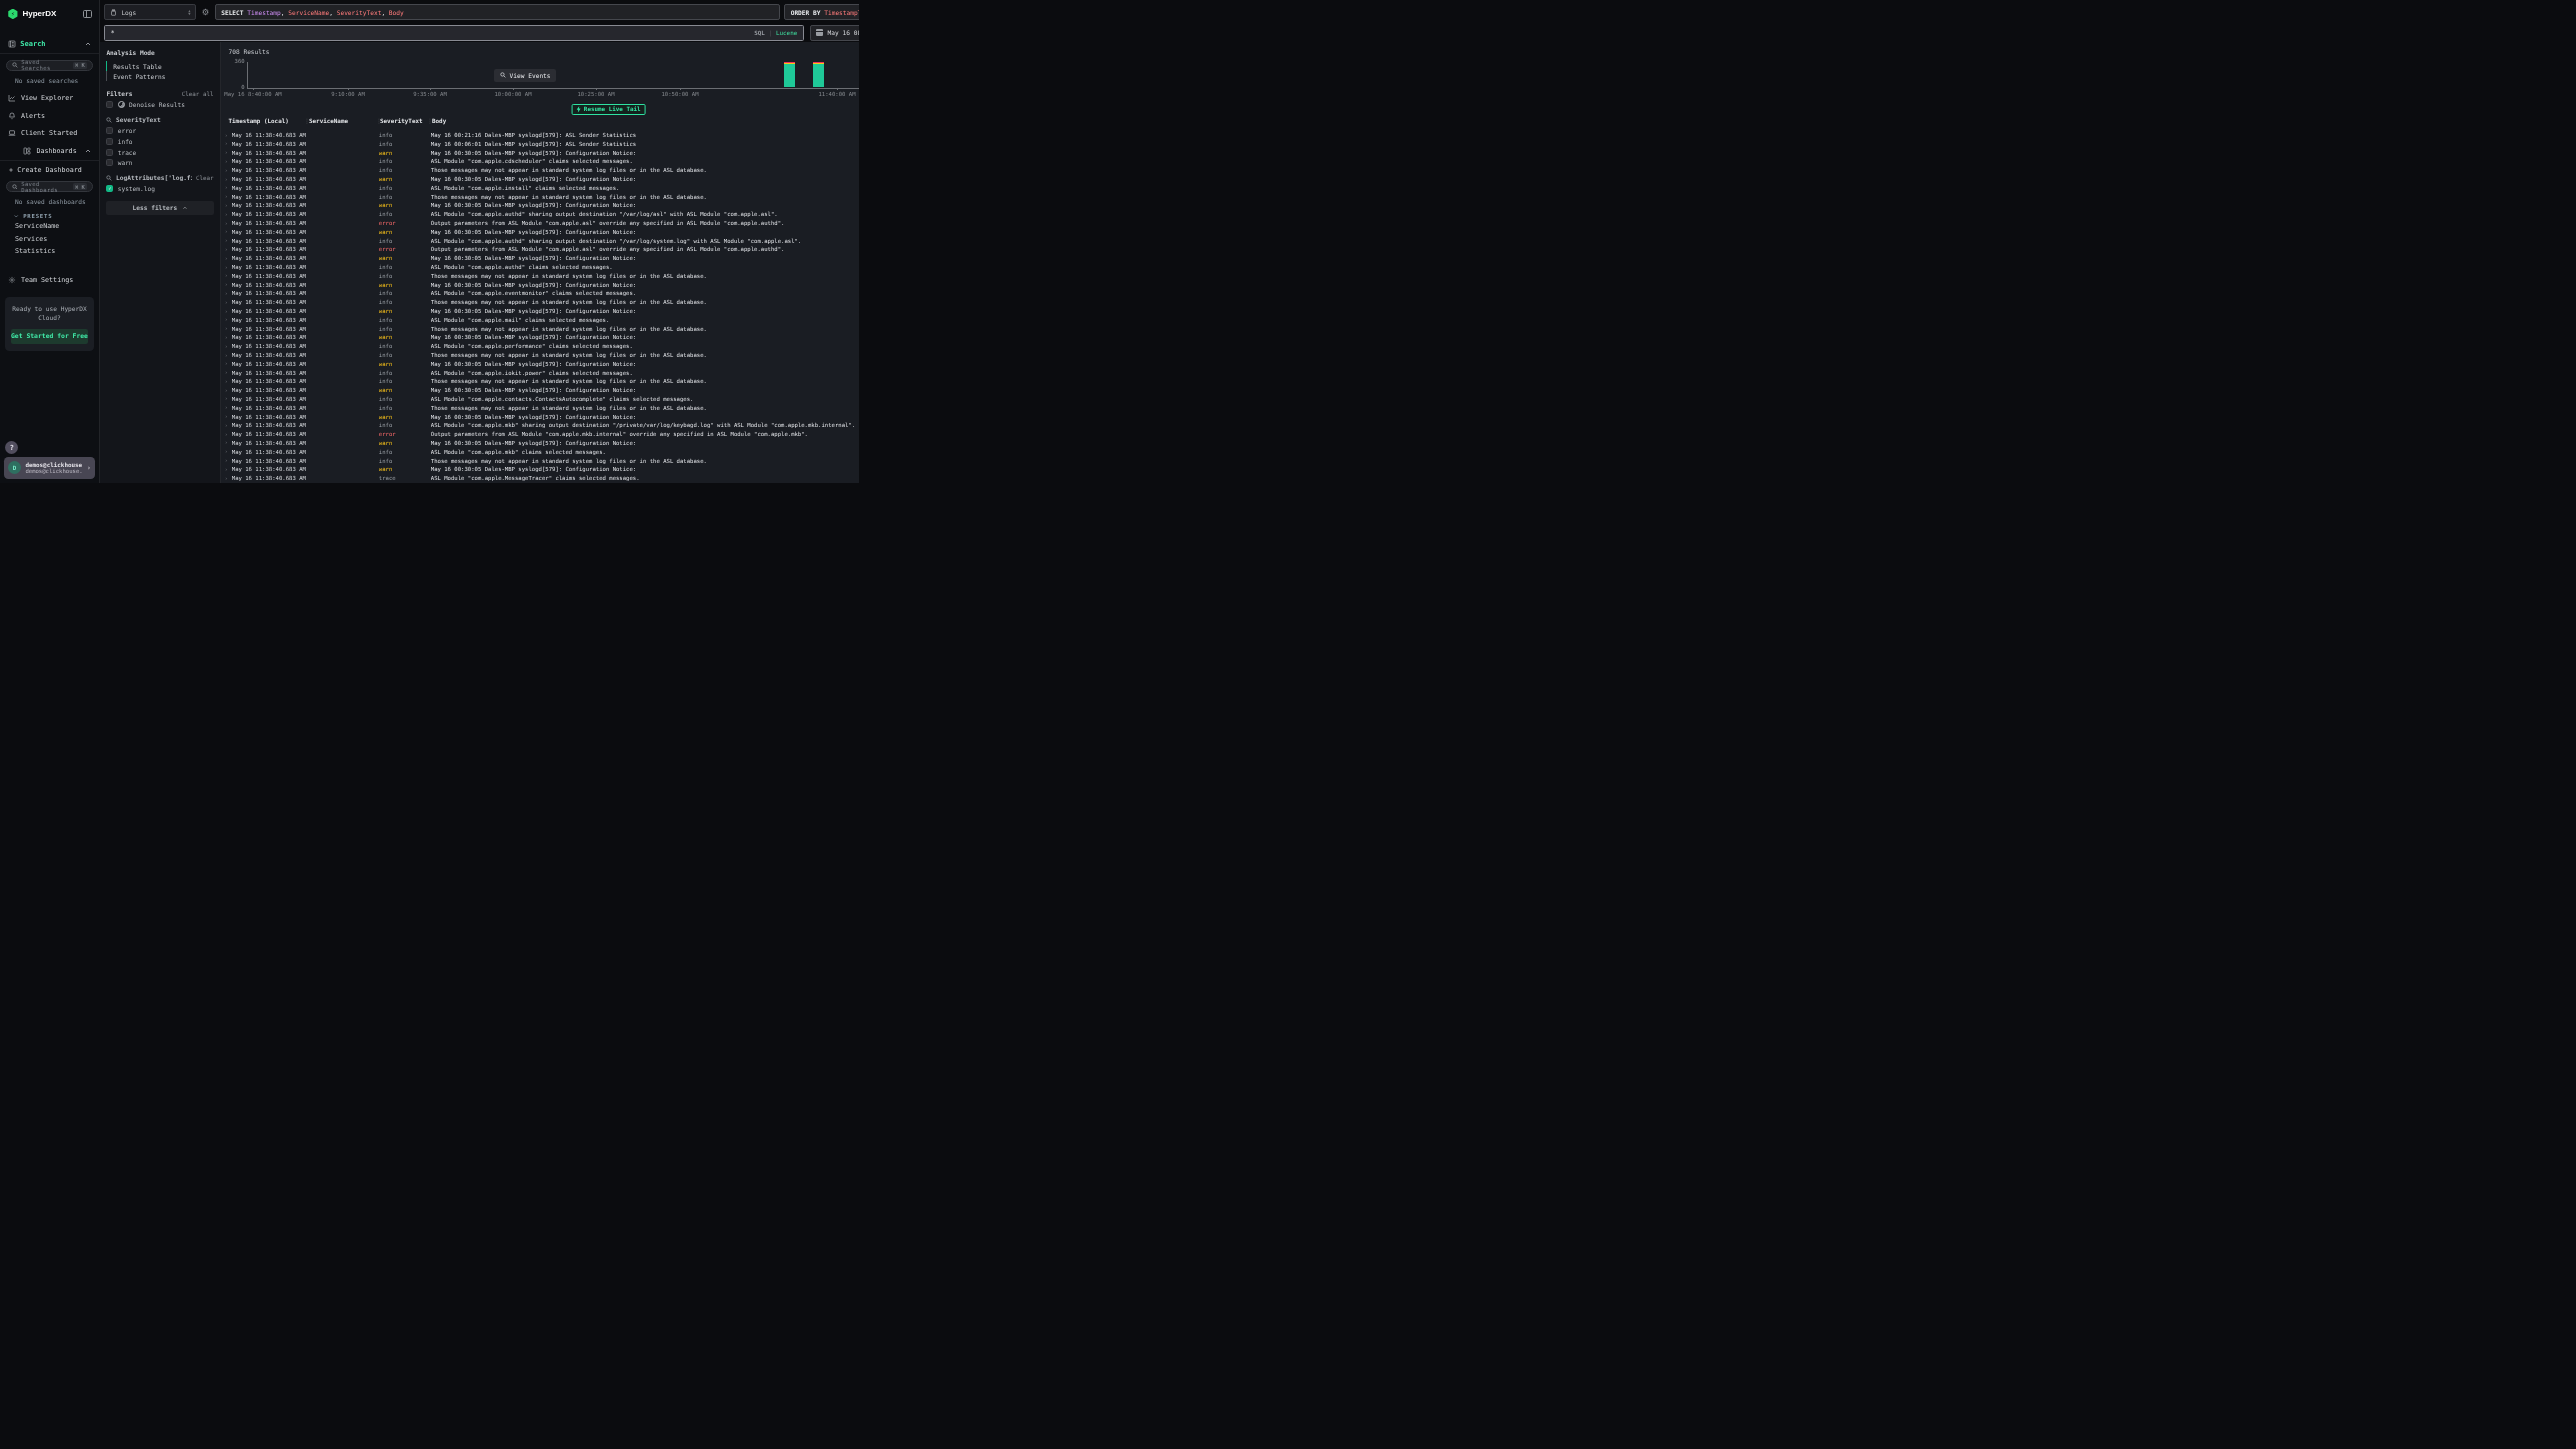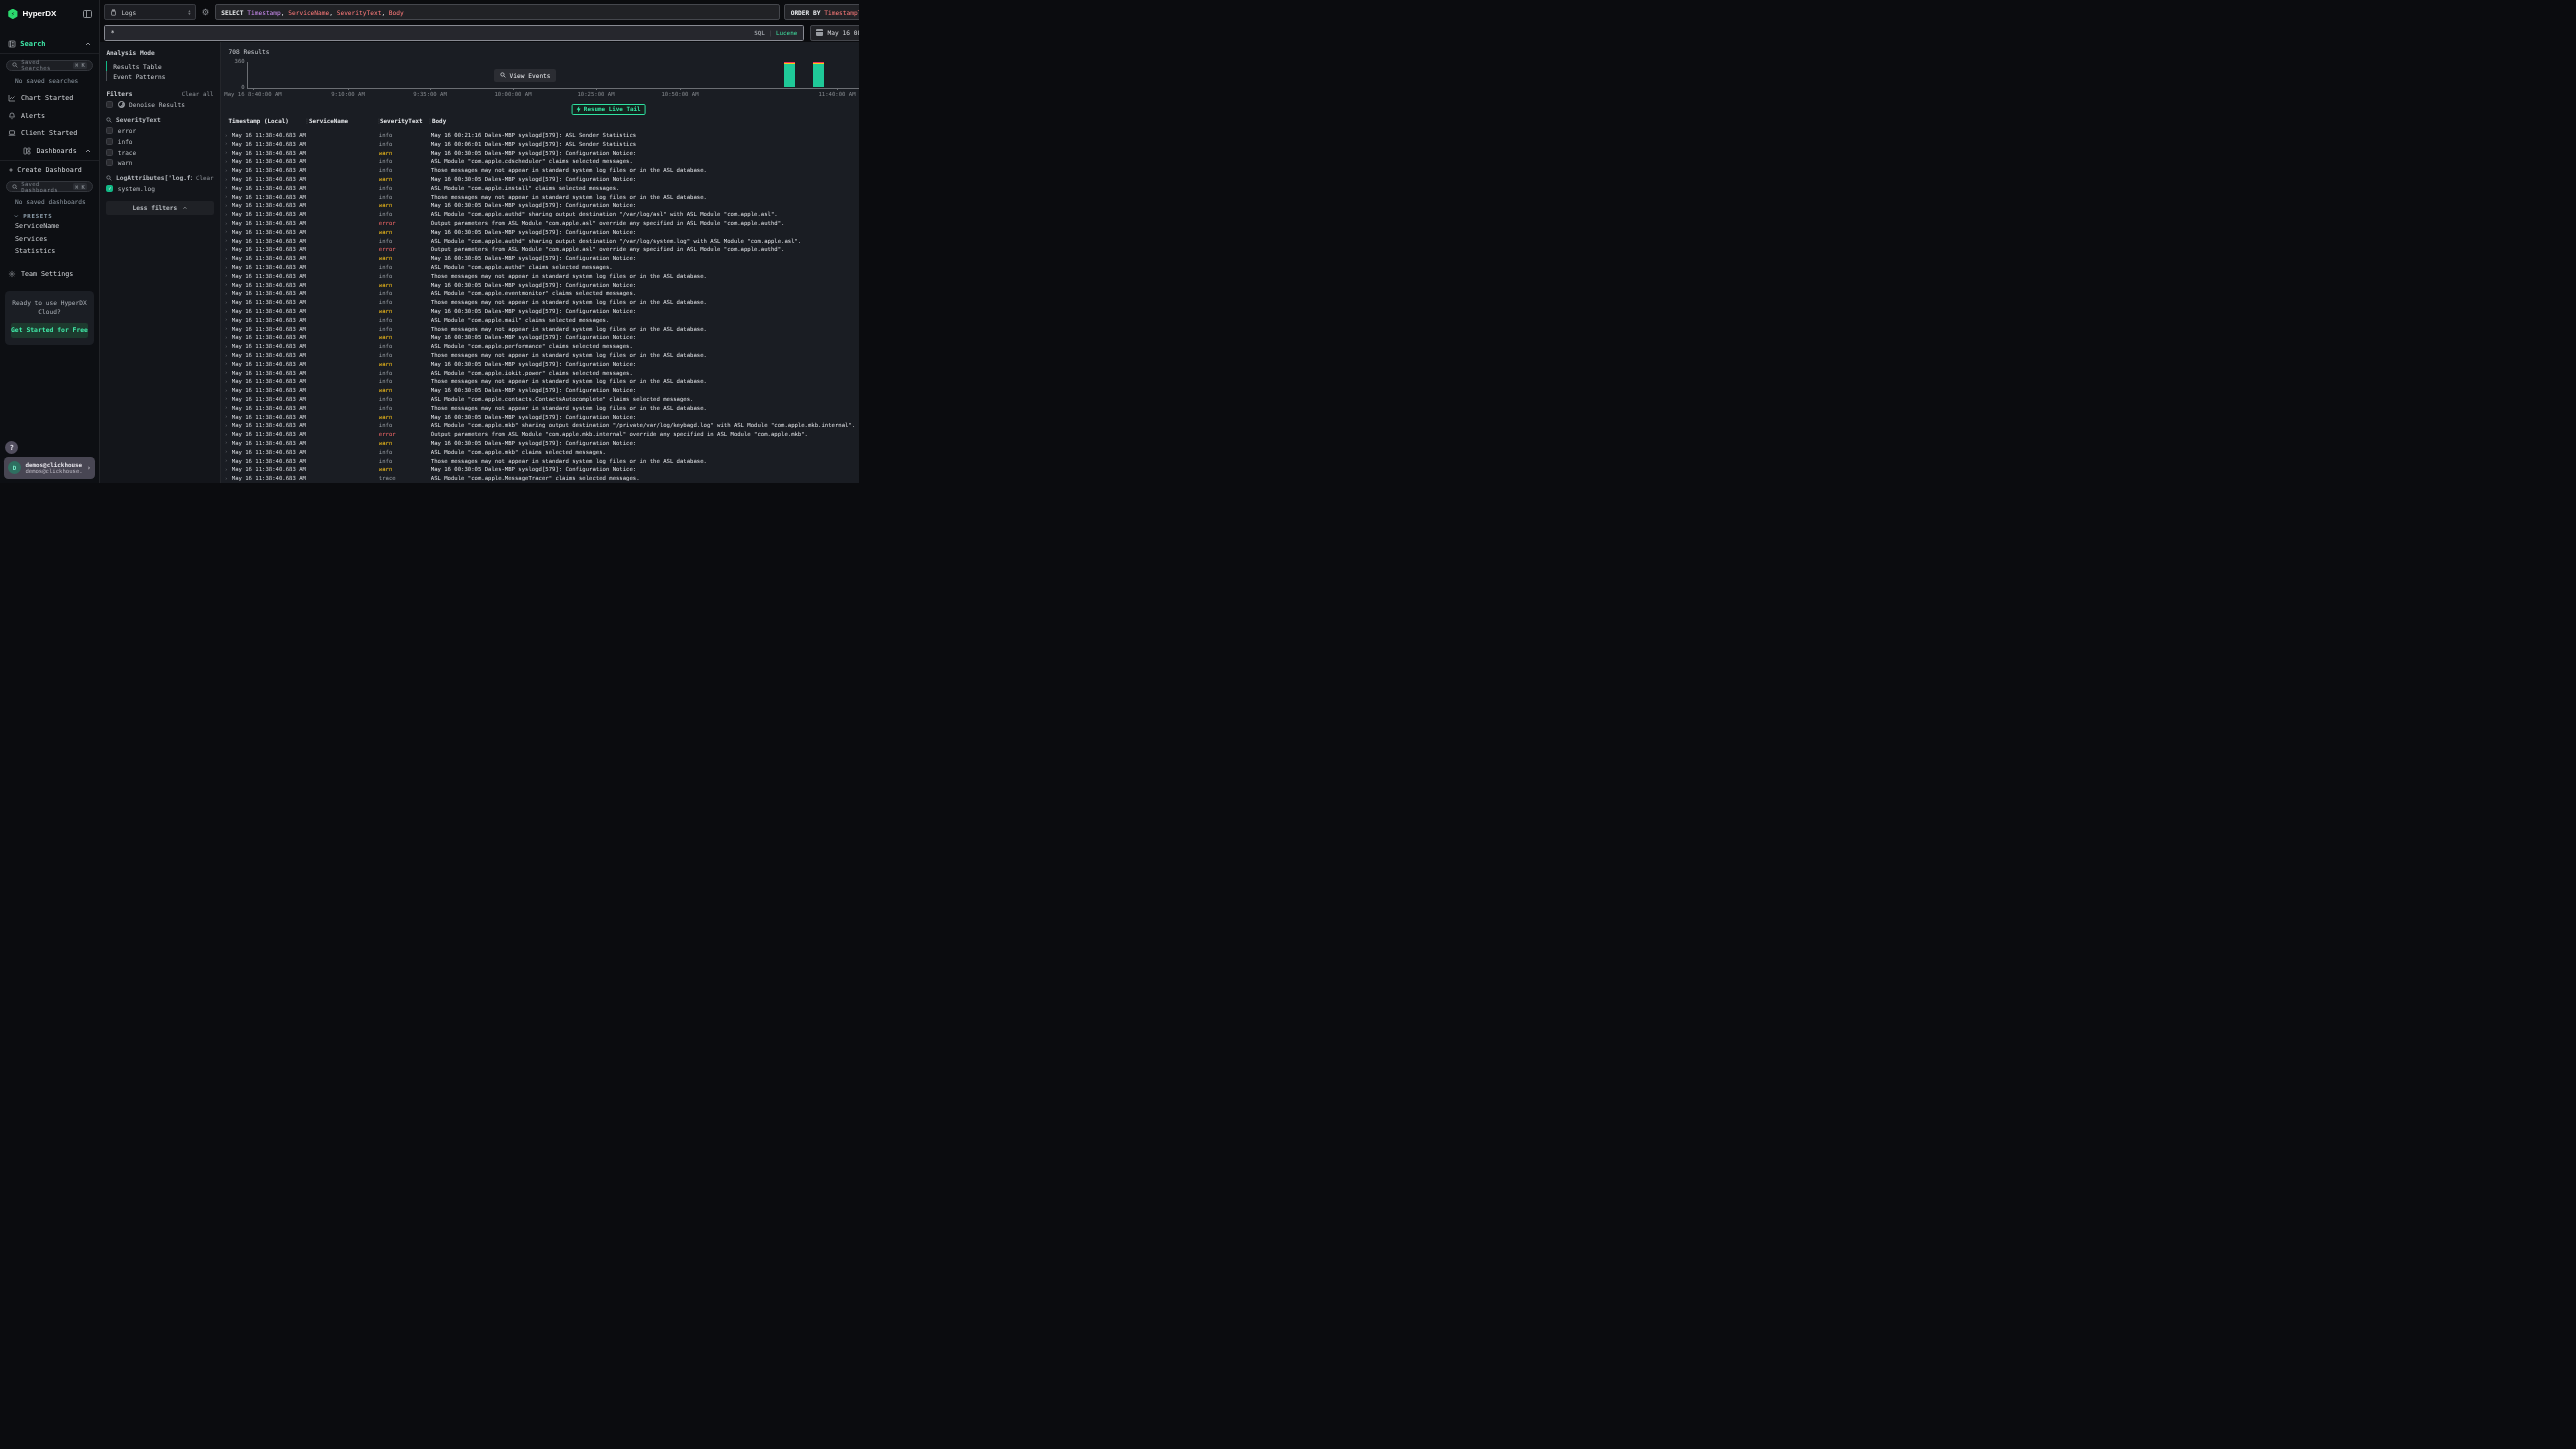--- a/index.html
+++ b/index.html
@@ -29,21 +29,21 @@
   .pill .ph { color:#7c828a; font-size:5.6px; flex:1; letter-spacing:0.3px; }
   .pill .kbd { color:#9aa0a6; font-size:5.4px; background:#2a2d33; border-radius:1.6px; padding:0.5px 2.1px; }
   .empty-note { margin:6.4px 0 0 15px; color:#8d98a2; font-size:6.2px; }
   .nav-item { display:flex; align-items:center; gap:5.4px; padding:4.8px 7.5px; color:#d6d9dd; font-size:6.7px; }
   .nav-item.bordered { border-bottom:0.5px solid #1e2025;padding-left:23px; }
   .nav-item .lbl { flex:1; }
   .create-row { display:flex; align-items:center; gap:4.3px; padding:5.4px 7.5px 1.1px 9px; color:#d6d9dd; font-size:6.7px; }
   .presets-head { display:flex; align-items:center; gap:3.8px; margin:7.5px 0 1.1px 13px; }
   .presets-head .lbl { color:#8fa0ad; font-size:5.6px; font-weight:bold; letter-spacing:0.8px; }
   .preset-item { padding:2.1px 0 2.1px 15px; color:#ced1d5; font-size:6.7px; }
-  .team-row { display:flex; align-items:center; gap:5.4px; padding:5.4px 7.5px; margin-top:8px; color:#d6d9dd; font-size:6.7px; }
+  .team-row { display:flex; align-items:center; gap:5.4px; padding:5.4px 7.5px; margin-top:14px; color:#d6d9dd; font-size:6.7px; }
   .promo { margin:7.5px 5.4px 0 5.4px; background:#1b1e24; border-radius:4.3px; padding:7px 5.4px; }
   .promo .txt { color:#a9aeb5; font-size:6.2px; text-align:center; line-height:1.5; }
   .promo .cta { margin-top:6.4px; height:14.5px; background:#1d3a2e; border-radius:2.1px;
     display:flex; align-items:center; justify-content:center; color:#40eaa8; font-weight:bold; font-size:6.4px; }
   .help-btn { position:absolute; left:5.4px; bottom:29px; width:13px; height:13px; border-radius:50%;
     background:#514e5e; color:#e8e6ee; display:flex; align-items:center; justify-content:center;
     font-size:7px; font-weight:bold; }
   .userchip { position:absolute; left:3.8px; right:3.8px; bottom:4.3px; height:21.5px;
     background:rgba(122,117,137,.55); border-radius:4.3px; display:flex; align-items:center; gap:4.3px; padding:0 4.3px; }
   .avatar { width:13px; height:13px; border-radius:50%; background:#2e6f60; color:#79f0cb;
@@ -175,21 +175,21 @@
       <span class="ph">Saved Searches</span>
       <span class="kbd">⌘ K</span>
     </div>
     <div class="empty-note">No saved searches</div>
 
     <div class="nav-item" style="margin-top:5.4px;">
       <svg class="icon14" viewBox="0 0 16 16" fill="none" stroke="currentColor" stroke-width="1.3">
           <path d="M2 2v12h12"></path>
           <path d="M4 10l3-3 2 2 4-4"></path>
         </svg>
-      <span class="lbl">Chart Started</span>
+      <span class="lbl">View Explorer</span>
     </div>
     <div class="nav-item">
       <svg class="icon14" viewBox="0 0 16 16" fill="none" stroke="currentColor" stroke-width="1.3">
           <path d="M8 2a4 4 0 0 0-4 4c0 3-1 4-1 4h10s-1-1-1-4a4 4 0 0 0-4-4z"></path>
           <path d="M6.8 13a1.3 1.3 0 0 0 2.4 0"></path>
         </svg>
       <span class="lbl">Alerts</span>
     </div>
     <div class="nav-item">
       <svg class="icon14" viewBox="0 0 16 16" fill="none" stroke="currentColor" stroke-width="1.3">

